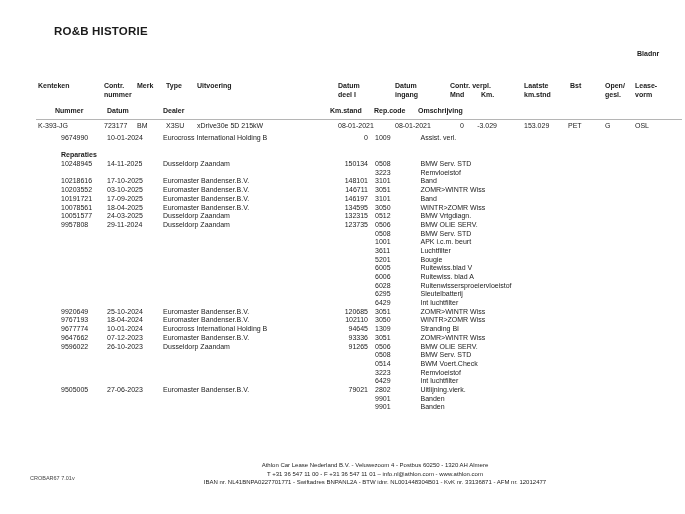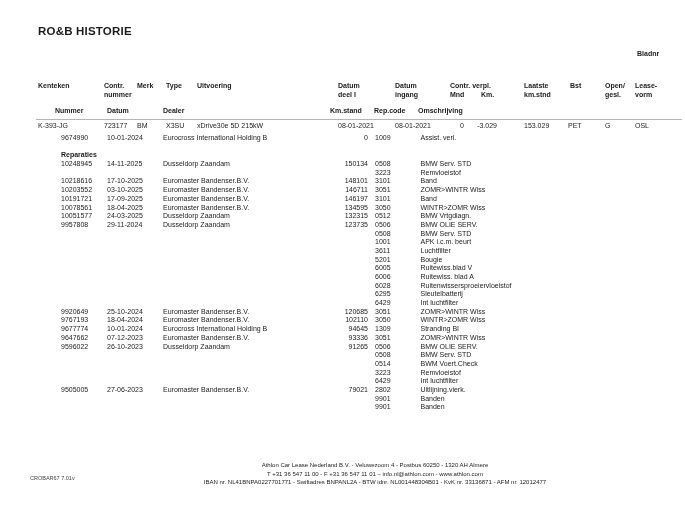--- a/index.html
+++ b/index.html
@@ -5,21 +5,21 @@
   html,body{margin:0;padding:0;background:#e8e8e8;}
   .page{
     position:relative;
     width:685px;height:514px;
     background:#ffffff;
     font-family:"Liberation Sans",sans-serif;
     color:#1b1b1b;
     overflow:hidden;
   }
   .abs{position:absolute;white-space:nowrap;}
-  .title{left:38px;top:25px;font-size:11.5px;font-weight:bold;letter-spacing:.2px;}
+  .title{left:54px;top:25px;font-size:11.5px;font-weight:bold;letter-spacing:.2px;}
   .bladnr{left:637px;top:50px;font-size:7px;font-weight:bold;}
 
   
   .h{font-size:7px;font-weight:bold;line-height:8.8px;}
   .h div{white-space:nowrap;}
   .hk{left:38px;top:82px;}
   .hc{left:104px;top:82px;}
   .hm{left:137px;top:82px;}
   .ht{left:166px;top:82px;}
   .hu{left:197px;top:82px;}

